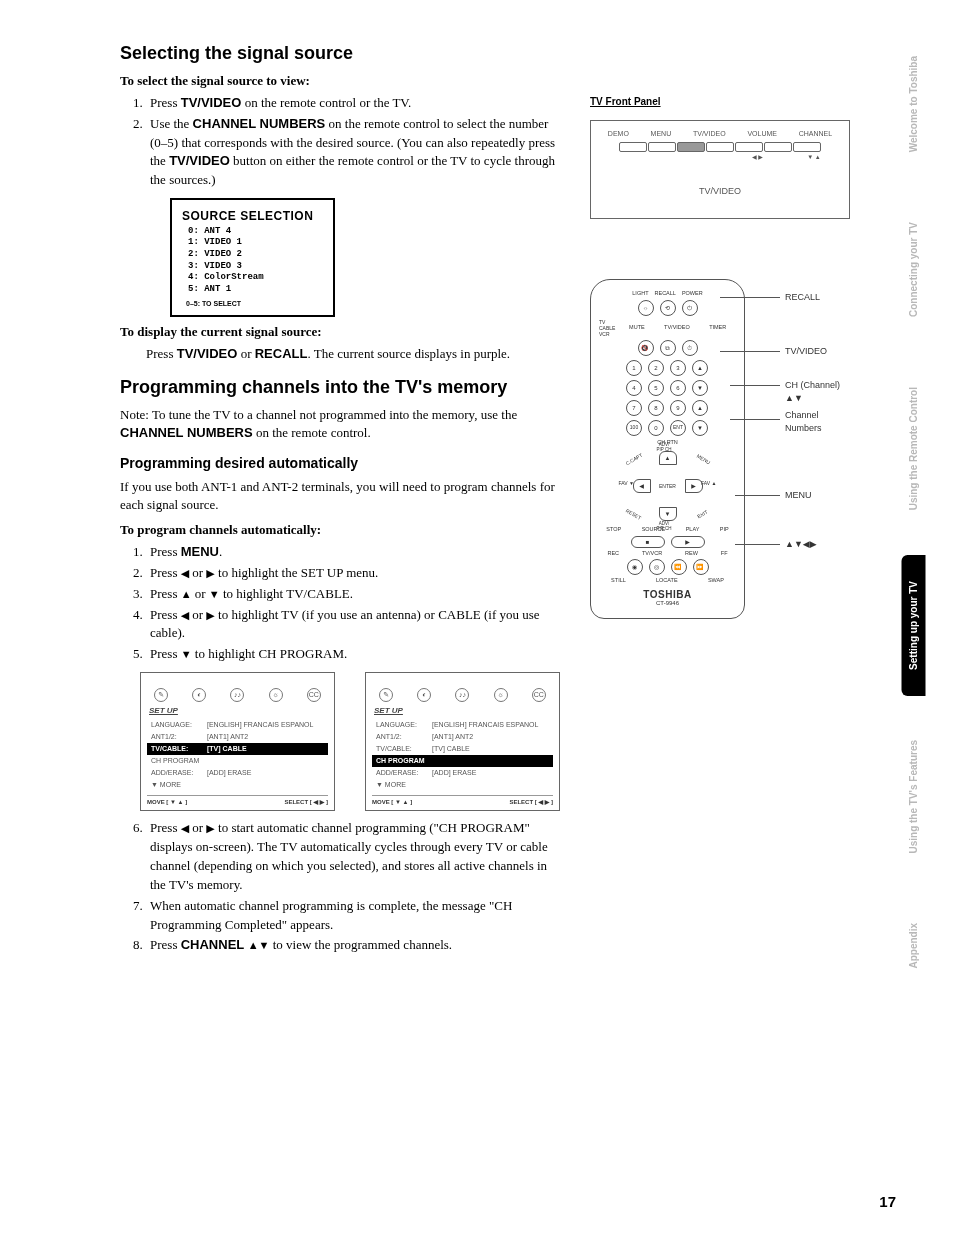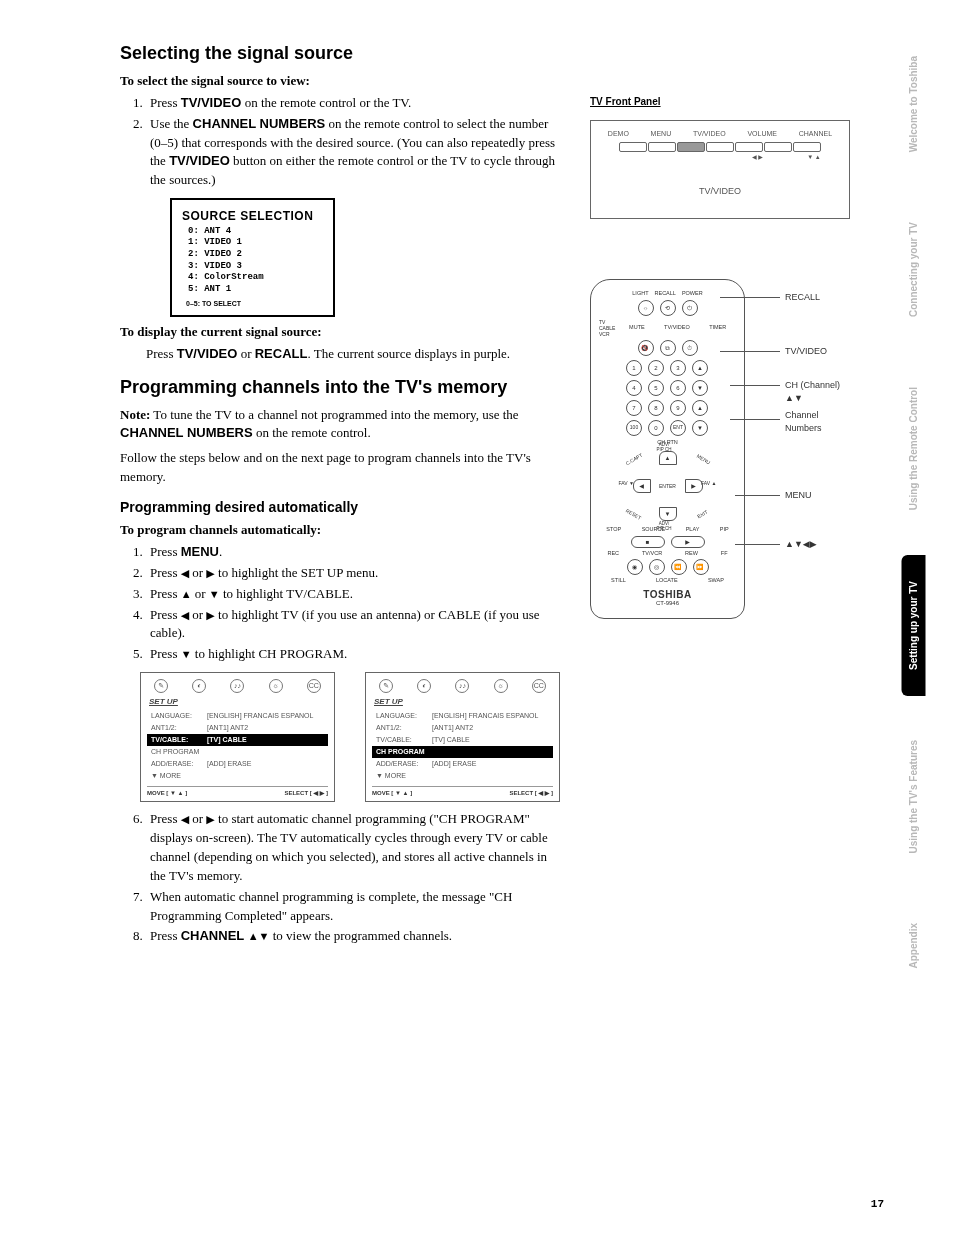--- a/index.html
+++ b/index.html
@@ -19,37 +19,37 @@
     font-family: Arial, Helvetica, sans-serif;
     font-weight: bold;
     font-size: 18px;
     margin-top: 10px;
     margin-bottom: 6px;
   }
   .bold-lead { font-weight: bold; margin-top: 4px; margin-bottom: 3px; }
   ol { margin-left: 26px; margin-bottom: 8px; }
   ol li { margin-bottom: 2px; padding-left: 4px; }
   .indent { margin-left: 26px; margin-bottom: 6px; }
-  .bold { font-weight: bold; }
+  .bold { font-weight: normal; }
   .sans-bold { font-family: Arial, Helvetica, sans-serif; font-weight: bold; }
   .arrow { font-family: Arial, sans-serif; font-size: 11px; }
   .osd {
     border: 2px solid #000; width: 165px; margin: 6px 0 6px 50px; padding: 8px 10px 6px 10px;
   }
   .osd-title { font-family: Arial, sans-serif; font-weight: bold; font-size: 12px; letter-spacing: 0.5px; }
   .osd-line { font-family: 'Courier New', monospace; font-weight: bold; font-size: 9px; margin-left: 6px; line-height: 1.3; }
   .osd-foot { font-family: Arial, sans-serif; font-weight: bold; font-size: 7px; margin-top: 3px; margin-left: 4px; }
   h3.sub {
     font-family: Arial, Helvetica, sans-serif; font-weight: bold; font-size: 14px; margin-top: 10px; margin-bottom: 4px;
   }
   p.body { margin-bottom: 6px; }
 
   
   .menus-row { margin: 8px 0 8px 20px; display: flex; gap: 30px; }
-  .menu-box { border: 1px solid #666; width: 200px; padding: 6px 6px 4px 6px; font-family: Arial, sans-serif; font-size: 7px; color: #555; }
+  .menu-box { border: 1px solid #666; width: 200px; padding: 15px 6px 4px 6px; font-family: Arial, sans-serif; font-size: 7px; color: #555; }
   .menu-icons { display: flex; gap: 10px; justify-content: space-around; margin-bottom: 3px; }
   .menu-icons span { border: 1px solid #777; border-radius: 50%; width: 14px; height: 14px; display: flex; align-items:center; justify-content:center; font-size:7px; }
   .menu-title { font-style: italic; font-weight: bold; text-decoration: underline; color: #444; margin: 2px 0 2px 2px; font-size: 8px; }
   .menu-row { display: flex; padding: 1px 4px; }
   .menu-row .k { width: 56px; }
   .menu-row.hl { background: #000; color: #fff; font-weight: bold; }
   .menu-foot { display: flex; justify-content: space-between; margin-top: 3px; font-size: 6px; font-weight: bold; color: #333; border-top: 1px solid #999; padding-top:2px; }
 
   
   .right { position: absolute; left: 590px; top: 95px; width: 260px; }
@@ -80,21 +80,21 @@
   .tabs { position: absolute; right: 0; top: 30px; width: 52px; }
   .tab {
     writing-mode: vertical-rl; transform: rotate(180deg);
     font-family: Arial, sans-serif; font-weight: bold; font-size: 10px; line-height:1.15;
     text-align: center;
     padding: 26px 6px; margin-bottom: 18px;
     color: #b8b8b8; background: #fff;
     border-radius: 0 6px 6px 0;
   }
   .tab.active { background: #000; color: #fff; }
-  .page-num { position: absolute; right: 70px; bottom: 22px; font-family: Liberation Mono, monospace; font-weight: bold; font-size: 11px; }
+  .page-num { position: absolute; right: 58px; bottom: 22px; font-family: Liberation Sans, sans-serif; font-weight: bold; font-size: 15px; }
 </style>
 </head>
 <body>
 
 <div class="main">
 
   <h2 class="section">Selecting the signal source</h2>
   <p class="bold-lead">To select the signal source to view:</p>
   <ol>
     <li>
@@ -118,23 +118,23 @@
 
   <p class="bold-lead">To display the current signal source:</p>
   <p class="indent">
     <span>Press </span><span class="sans-bold">TV/VIDEO</span><span> or </span><span class="sans-bold">RECALL</span><span>. The current source displays in purple.</span>
   </p>
 
   <h2 class="section">Programming channels into the TV's memory</h2>
   <p class="body">
     <span class="bold">Note:</span><span> To tune the TV to a channel not programmed into the memory, use the </span><span class="sans-bold">CHANNEL NUMBERS</span><span> on the remote control.</span>
   </p>
-  <p class="body">Follow the steps below and on the next page to program channels into the TV's memory.</p>
 
   <h3 class="sub">Programming desired automatically</h3>
+  <p class="body">If you use both ANT-1 and ANT-2 terminals, you will need to program channels for each signal source.</p>
 
   <p class="bold-lead">To program channels automatically:</p>
   <ol>
     <li><span>Press </span><span class="sans-bold">MENU</span><span>.</span></li>
     <li><span>Press </span><span class="arrow">◀ </span><span>or </span><span class="arrow">▶</span><span> to highlight the SET UP menu.</span></li>
     <li><span>Press </span><span class="arrow">▲ </span><span>or </span><span class="arrow">▼</span><span> to highlight TV/CABLE.</span></li>
     <li><span>Press </span><span class="arrow">◀ </span><span>or </span><span class="arrow">▶</span><span> to highlight TV (if you use an antenna) or CABLE (if you use cable).</span></li>
     <li><span>Press </span><span class="arrow">▼</span><span> to highlight CH PROGRAM.</span></li>
   </ol>
 

